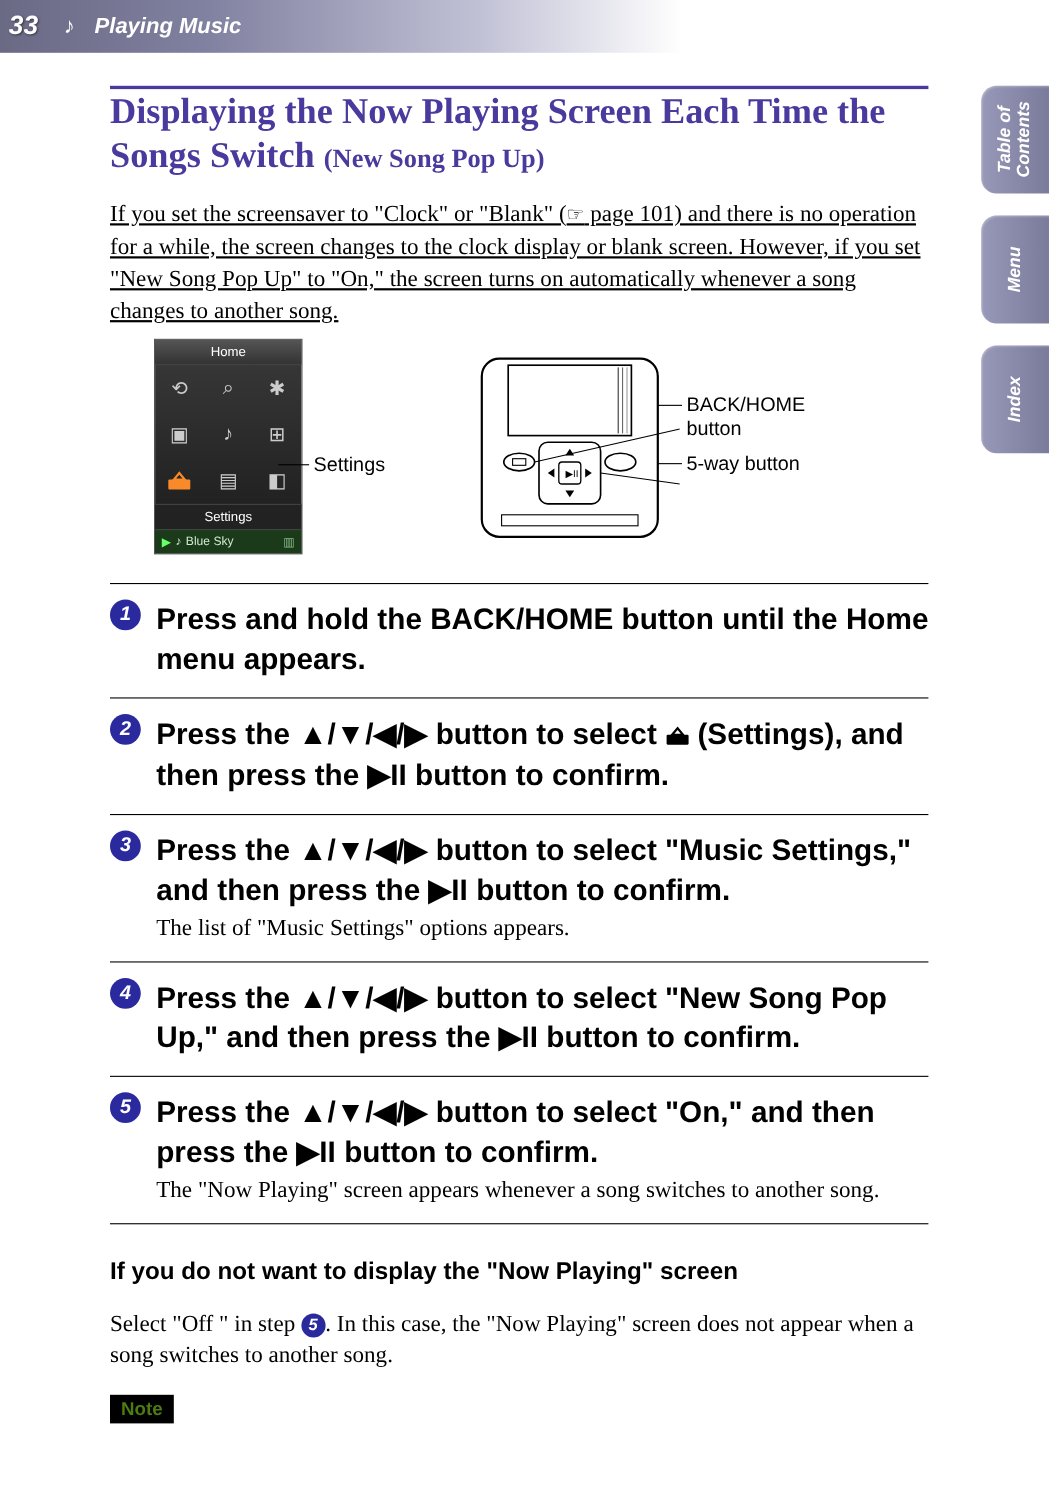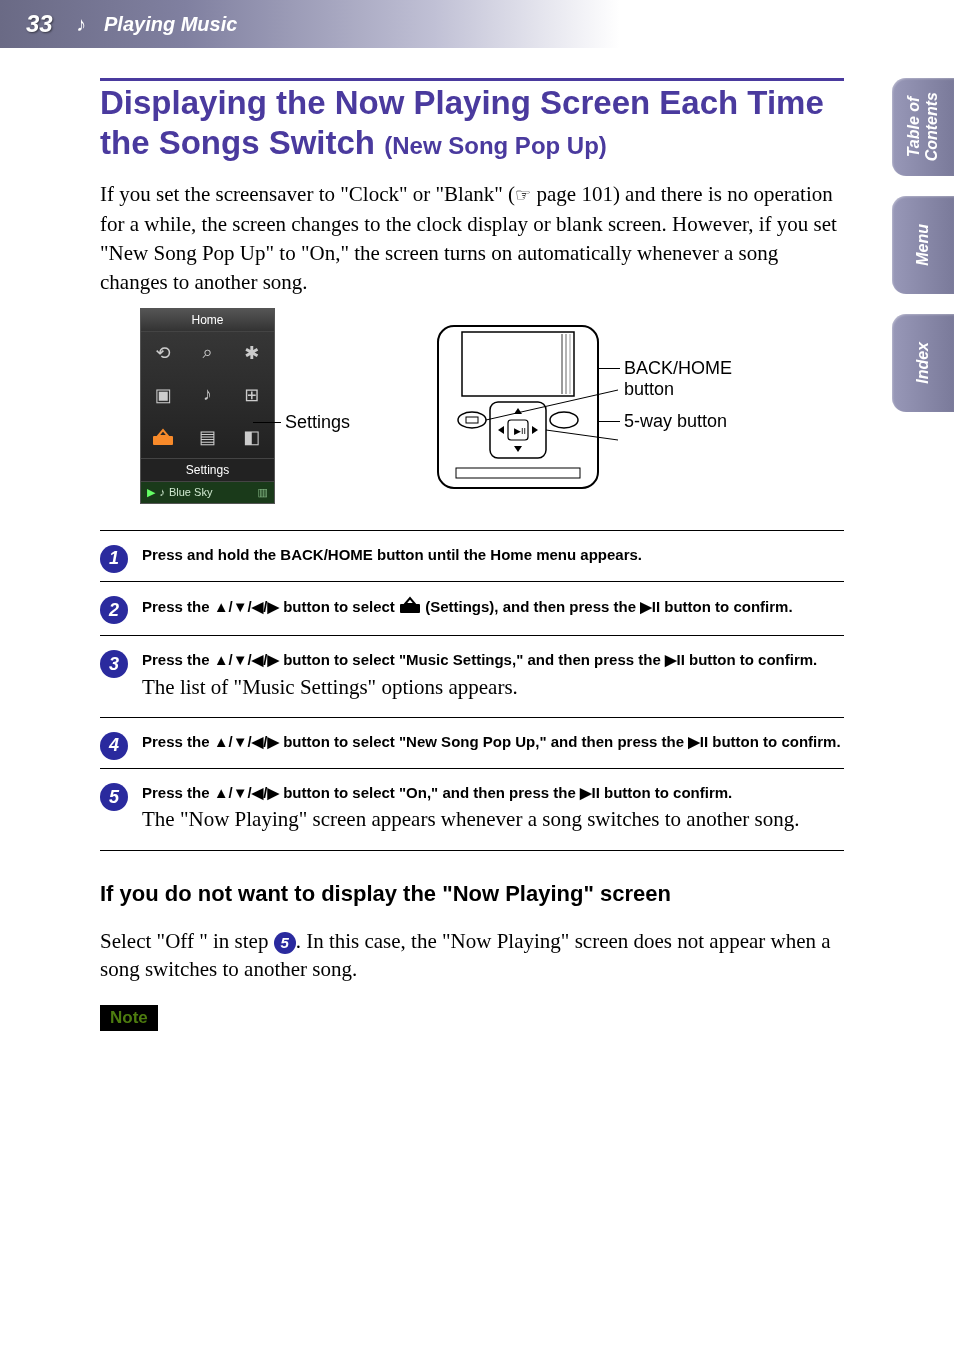--- a/index.html
+++ b/index.html
@@ -10,21 +10,21 @@
     background: #fff;
     position: relative;
     color: #000;
   }
 
   
   .header-bar {
     height: 48px;
     display: flex;
     align-items: center;
-    padding-left: 26px;
+    padding-left: 8px;
     font-family: Arial, sans-serif;
   }
   .page-num {
     color: #fff;
     font-weight: bold;
     font-style: italic;
     font-size: 24px;
     text-shadow: 1px 1px 2px rgba(0,0,0,0.5);
     width: 50px;
   }
@@ -83,33 +83,34 @@
   
   .content {
     padding: 30px 110px 0 100px;
   }
   .rule-top {
     border-top: 3px solid #4a3a9e;
     margin-bottom: 2px;
   }
   .title {
     color: #4a3a9e;
-    font-family: Liberation Sans, sans-serif;
+    font-family: Liberation Serif, serif;
     font-weight: 900;
     font-size: 33px;
     line-height: 1.2;
     margin-bottom: 18px;
   }
   .title-sub {
     font-size: 24px;
   }
   .intro {
     font-size: 21px;
     line-height: 1.4;
     margin-bottom: 10px;
+    text-decoration: underline;
   }
   .page-ref-icon {
     font-size: 18px;
   }
 
   
   .diagram-row {
     display: flex;
     align-items: flex-start;
     gap: 10px;
@@ -235,21 +236,21 @@
   .bullet.inline {
     position: static;
     width: 22px;
     height: 22px;
     font-size: 15px;
     vertical-align: middle;
   }
   .step-head {
     font-family: Arial, sans-serif;
     font-weight: bold;
-    font-size: 15px;
+    font-size: 27px;
     line-height: 1.35;
   }
   .step-body {
     font-size: 21px;
     line-height: 1.35;
     margin-top: 2px;
   }
   .glyph {
     font-family: Arial, sans-serif;
   }

